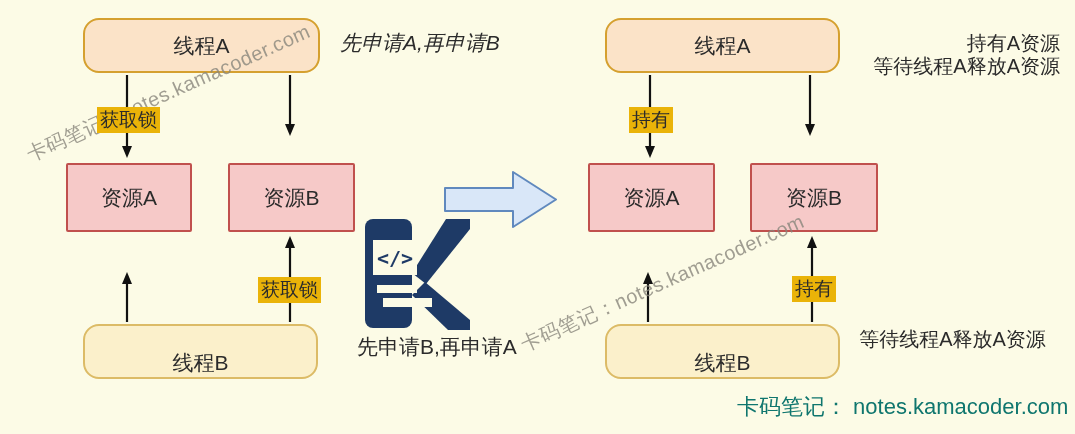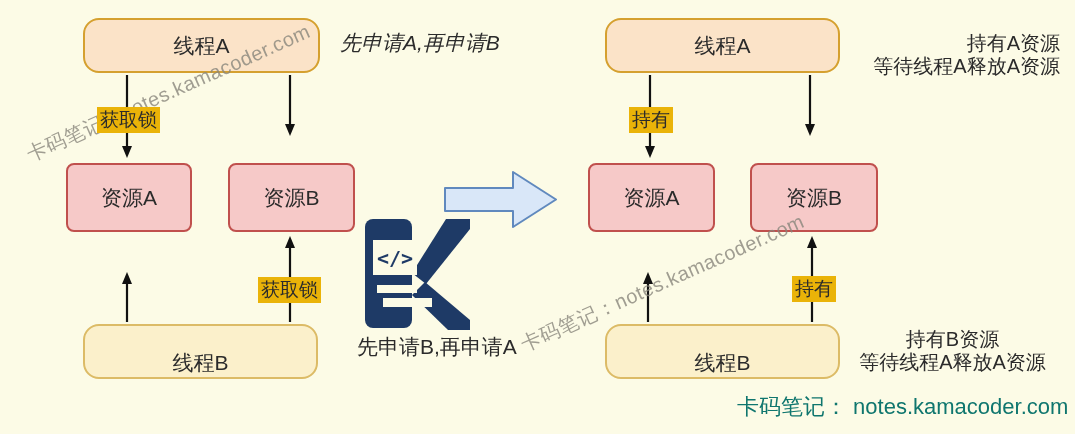--- a/index.html
+++ b/index.html
@@ -9,21 +9,21 @@
     font-family:"Liberation Sans", sans-serif; color:#2b2b2b;
   }
   .box{
     position:absolute; box-sizing:border-box; z-index:1;
     display:flex; align-items:center; justify-content:center;
     font-size:21px;
     border-radius:16px;
   }
   .thread-a{background:#FBE3C8; border:2px solid #D5A02F;}
   .thread-b{background:#FBF0CB; border:2px solid #DCBB66;align-items:flex-end;}
-  .resource{background:#F6C9C8; border:2px solid #C0504D; border-radius:8px;}
+  .resource{background:#F6C9C8; border:2px solid #C0504D; border-radius:2px;}
   #l-thread-a{left:83px;  top:18px;  width:237px; height:55px;}
   #l-res-a   {left:66px;  top:163px; width:126px; height:69px;}
   #l-res-b   {left:228px; top:163px; width:127px; height:69px;}
   #l-thread-b{left:83px;  top:324px; width:235px; height:55px;}
   #r-thread-a{left:605px; top:18px;  width:235px; height:55px;}
   #r-res-a   {left:588px; top:163px; width:127px; height:69px;}
   #r-res-b   {left:750px; top:163px; width:128px; height:69px;}
   #r-thread-b{left:605px; top:324px; width:235px; height:55px;}
   .note{position:absolute; font-size:21px; z-index:1; white-space:nowrap;}
   #l-note-a{left:340px; top:29px;font-style:italic;}
@@ -111,21 +111,20 @@
   <div class="box resource" id="r-res-a">
     <span>资源A</span>
   </div>
   <div class="box resource" id="r-res-b">
     <span>资源B</span>
   </div>
   <div class="box thread-b" id="r-thread-b">
     <span>线程B</span>
   </div>
   <div class="note2" id="r-note-b">
-    <div>持有B资源</div>
     <div>等待线程A释放A资源</div>
   </div>
   <div class="edge-label" id="lbl-r1">持有</div>
   <div class="edge-label" id="lbl-r2">持有</div>
 
   <div class="watermark" id="wm-1">卡码笔记：notes.kamacoder.com</div>
   <div class="watermark" id="wm-2">卡码笔记：notes.kamacoder.com</div>
   <div class="credit">卡码笔记： notes.kamacoder.com</div>
 
 </div>

